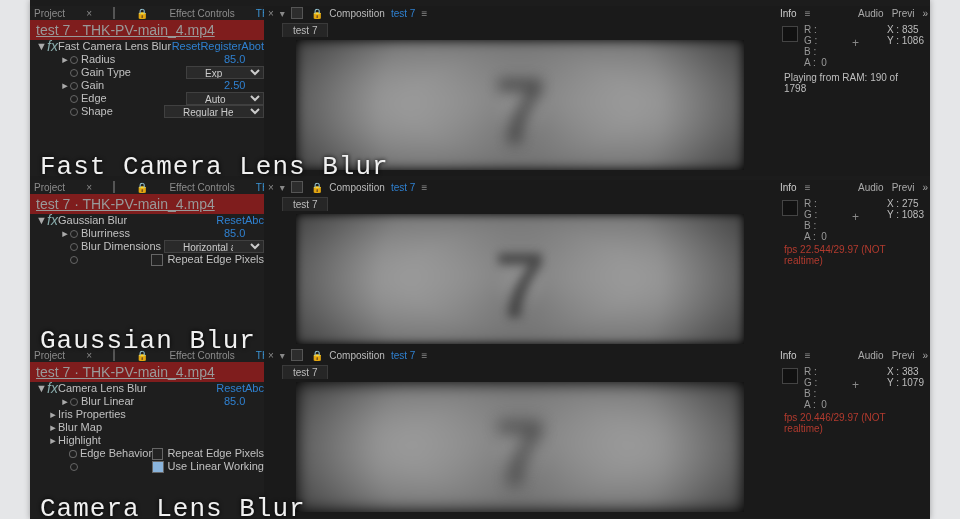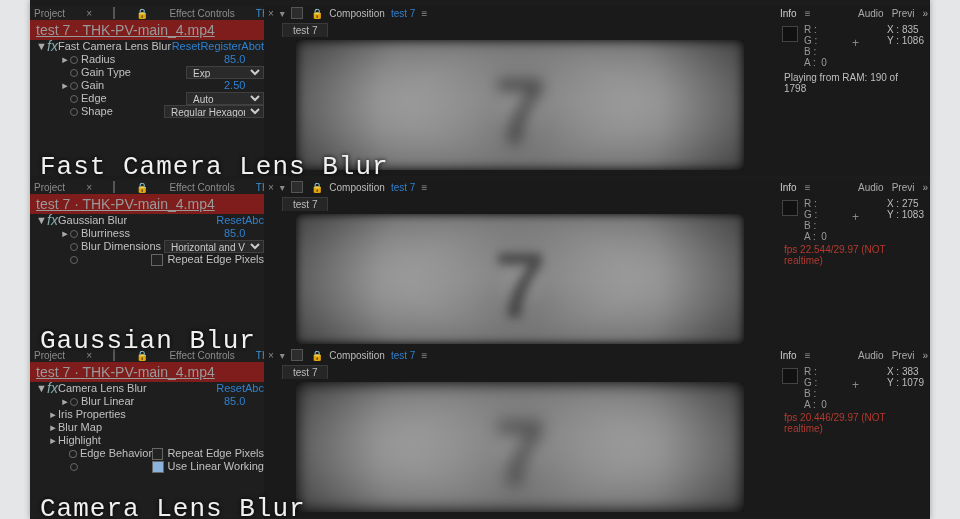--- a/index.html
+++ b/index.html
@@ -76,21 +76,21 @@
   .fx-row .tw { display:inline-block; width:10px; text-align:center; color:#aaa; cursor:pointer;}
   .fx-row .nm { color:#c0c0c0; flex:0 0 auto;}
   .fx-row .nm.head { font-weight:500; }
   .fx-row .fxicon { display:inline-block; width:12px; font-style:italic; color:#8aa; text-align:right; font-size:14px;}
   .fx-row .sp { flex:1 1 auto;}
   .fx-row .val { color:#2f80d0; min-width:40px; padding-left:2px; text-align:left;}
   .fx-row .lnk { color:#2f80d0; }
   .fx-row .stop { display:inline-block;width:6px;height:6px;border:1px solid #666;border-radius:50%; margin-right:3px;}
   .fx-row select.dd {
     background:#2a2a2a; color:#ccc; border:1px solid #404040;
-    font-size:10px; height:13px; line-height:11px; padding:0 2px; width:78px;
+    font-size:10px; height:13px; line-height:11px; padding:0 14px; width:78px;
   }
   .fx-row select.dd.wide{width:100px;}
   .fx-row .cb { appearance:none; width:10px;height:10px;border:1px solid #666;background:#222;margin:0 4px 0 0;vertical-align:middle;}
   .fx-row .cb.checked{background:#8ab4dc;}
   .fx-indent-1{padding-left:12px;}
   .fx-indent-2{padding-left:24px;}
   
   .overlay-title {
     position:absolute;
     left:10px; bottom:-6px;

